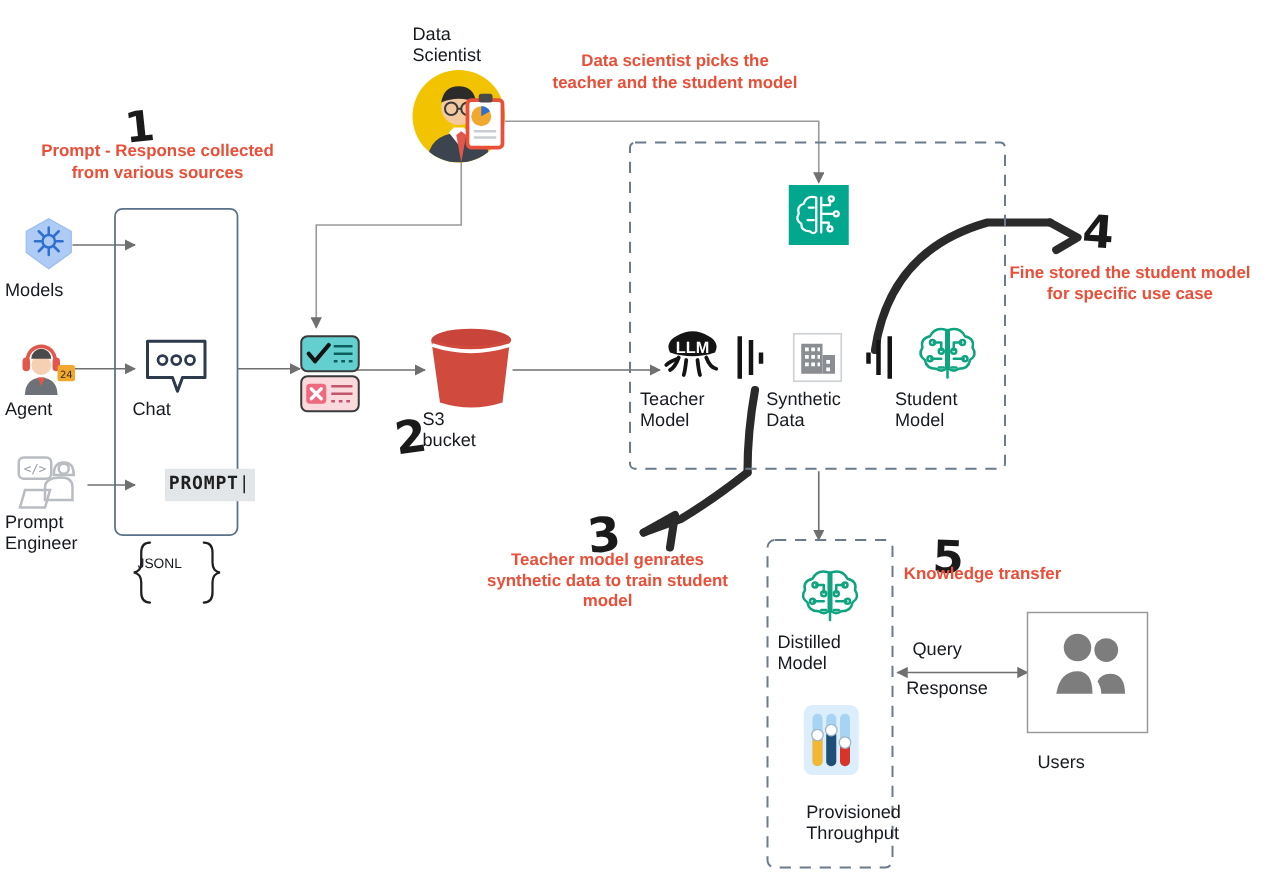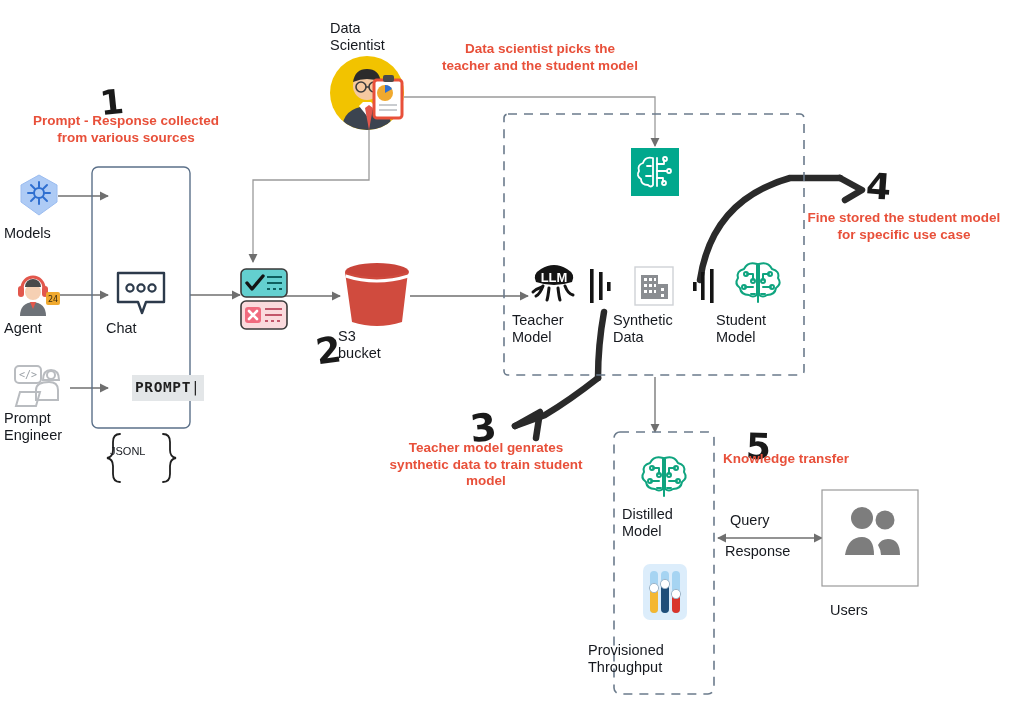--- a/index.html
+++ b/index.html
@@ -320,21 +320,21 @@
       <rect x="19" y="9" width="8" height="42" rx="4" fill="#a6d4f2"></rect>
       <rect x="30" y="9" width="8" height="42" rx="4" fill="#a6d4f2"></rect>
       <rect x="8" y="26" width="8" height="25" rx="4" fill="#f4b731"></rect>
       <rect x="19" y="22" width="8" height="29" rx="4" fill="#1f4e79"></rect>
       <rect x="30" y="32" width="8" height="19" rx="4" fill="#d9342b"></rect>
       <circle cx="12" cy="26" r="4.6" fill="#ffffff" stroke="#9fb6c9" stroke-width="1"></circle>
       <circle cx="23" cy="22" r="4.6" fill="#ffffff" stroke="#9fb6c9" stroke-width="1"></circle>
       <circle cx="34" cy="32" r="4.6" fill="#ffffff" stroke="#9fb6c9" stroke-width="1"></circle>
     </svg>
   </div>
-  <div class="lbl" style="left:588px;top:642px;width:100px;">Provisioned
+  <div class="lbl" style="left:645px;top:642px;width:100px;">Provisioned
 Throughput</div>
 
   <div class="icobox" style="left:840px;top:505px;width:62px;height:52px;">
     <svg width="62" height="52" viewBox="0 0 62 52">
       <circle cx="22" cy="13" r="11" fill="#7d7d7d"></circle>
       <circle cx="45" cy="15" r="9.5" fill="#7d7d7d"></circle>
       <path d="M34 50 q0-18 -12-18 q-14 0 -17 18 z" fill="#7d7d7d"></path>
       <path d="M60 50 q0-16 -12-16 q-7 0 -10 6 q3 5 3 10 z" fill="#7d7d7d"></path>
     </svg>
   </div>

